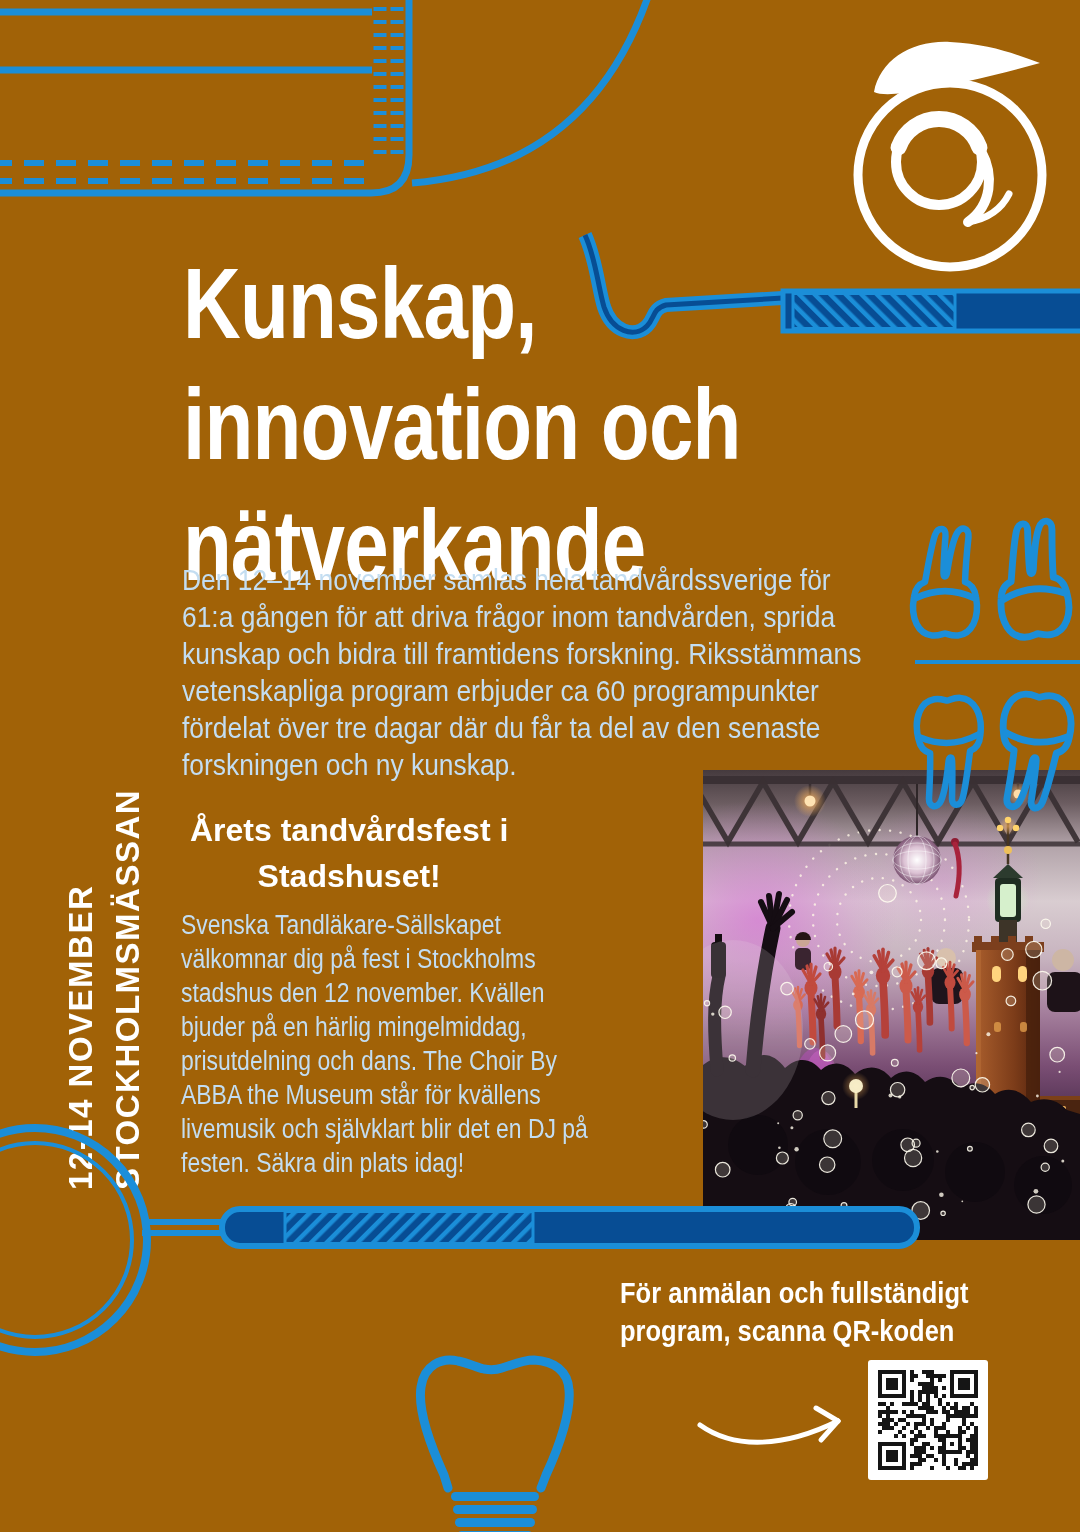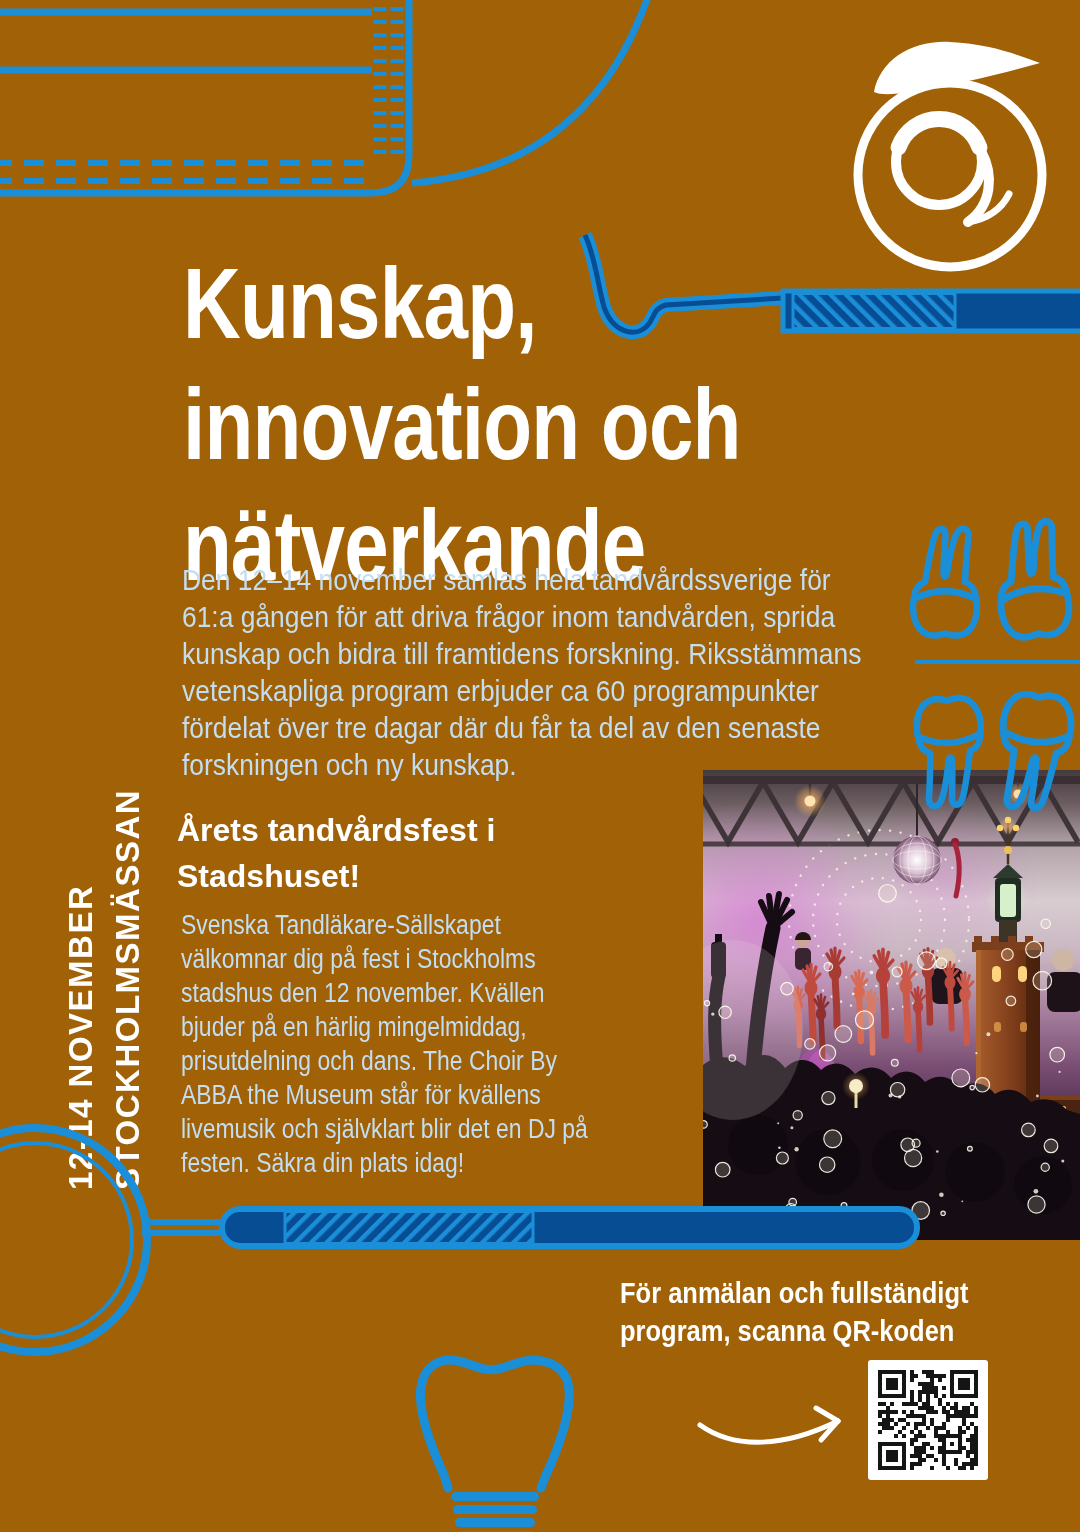--- a/index.html
+++ b/index.html
@@ -21,22 +21,22 @@
     font-size:30px;line-height:37px;color:#c3ddf1;white-space:pre-line;
     transform:scaleX(.88);transform-origin:0 0;
   }
   .side-text{
     left:57px;top:1190px;
     transform:rotate(-90deg);transform-origin:0 0;
     font-weight:bold;font-size:33px;line-height:47px;letter-spacing:1.5px;
     color:#ffffff;white-space:pre-line;
   }
   .party-heading{
-    left:177px;top:807px;margin:0;
-    font-size:32px;line-height:46px;font-weight:bold;color:#ffffff;white-space:pre-line;
+    left:190px;top:807px;margin:0;
+    font-size:32px;line-height:46px;font-weight:bold;color:#ffffff;white-space:pre-line;text-align:center;
   }
   .party-body{
     left:181px;top:908px;margin:0;
     font-size:27px;line-height:34px;color:#c3ddf1;white-space:pre-line;
     transform:scaleX(.85);transform-origin:0 0;
   }
   .cta-text{
     left:620px;top:1274px;margin:0;
     font-size:30px;line-height:38px;font-weight:bold;color:#ffffff;white-space:pre-line;
     transform:scaleX(.85);transform-origin:0 0;

